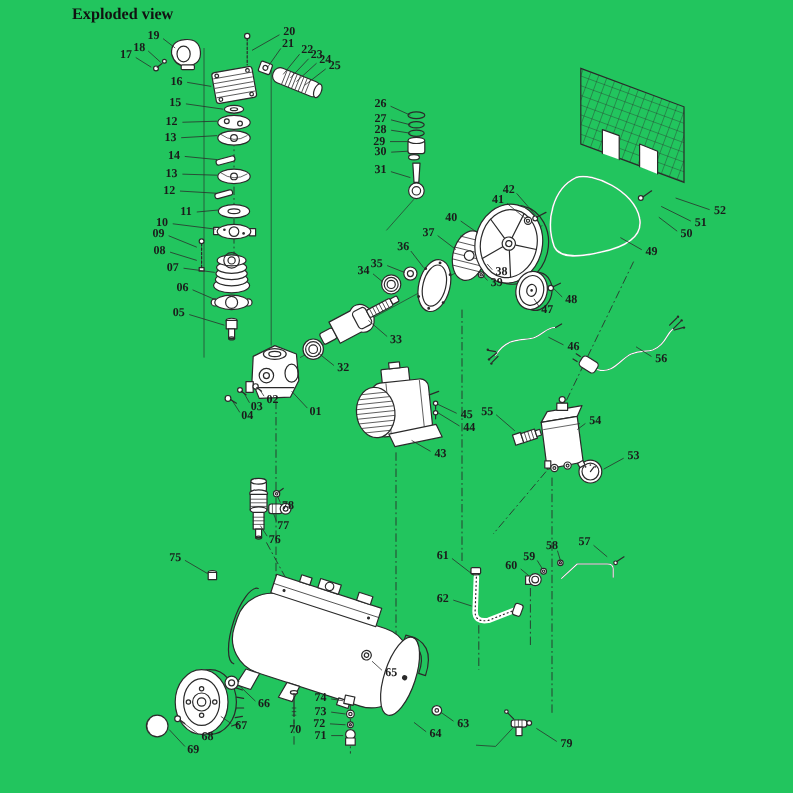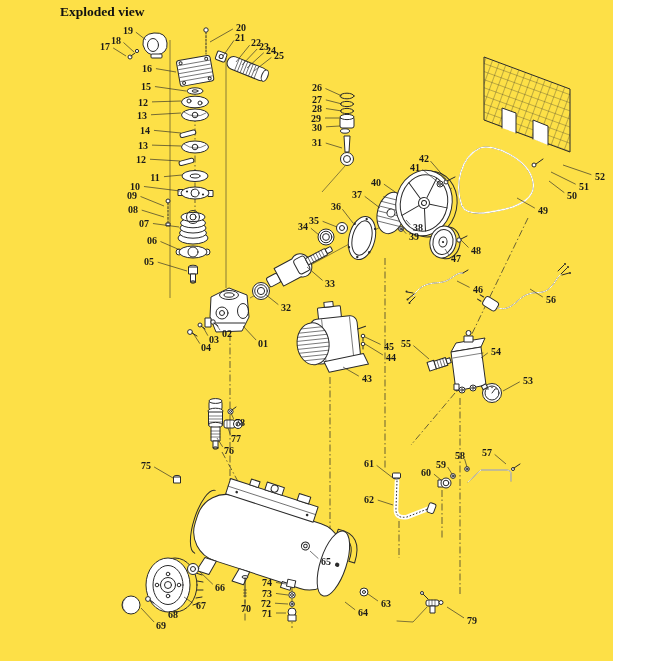--- a/index.html
+++ b/index.html
@@ -1,16 +1,16 @@
 <!DOCTYPE html>
 <html><head>
 <meta charset="utf-8">
 <style>
   html,body{margin:0;padding:0;background:#ffffff}
-  .stage{position:relative;width:613px;height:661px;background:#fde047;overflow:hidden}
+  .stage{position:relative;width:661px;height:661px;background:#22c55e;overflow:hidden}
   svg{display:block}
   .s{stroke:#2a2a2a;fill:none;stroke-width:1;stroke-linecap:round;stroke-linejoin:round}
   .t{stroke:#2a2a2a;fill:none;stroke-width:.6;stroke-linecap:round}
   .f{stroke:#2a2a2a;fill:#ffffff;stroke-width:1;stroke-linejoin:round}
   .d{stroke:none;fill:#2a2a2a}
   .w{stroke:#ffffff;fill:none;stroke-linecap:round;stroke-linejoin:round}
   .ld{stroke:#2a2a2a;stroke-width:.65;fill:none}
   .gdd{stroke:#2a2a2a;stroke-width:.7;fill:none;stroke-dasharray:7 2.5 1.5 2.5}
   .gs{stroke:#2a2a2a;stroke-width:.55;fill:none}
   .lbl{font:700 10px "Liberation Serif", serif;fill:#1b1b1b;text-anchor:middle;dominant-baseline:central}

